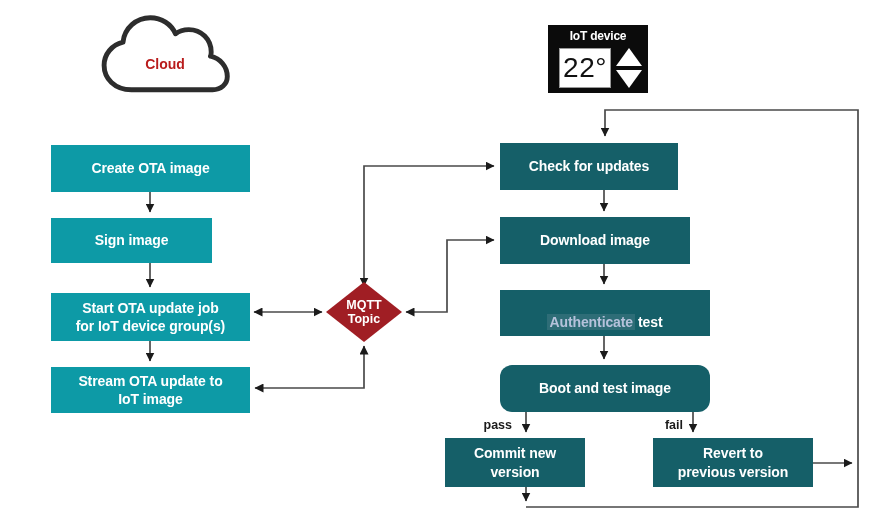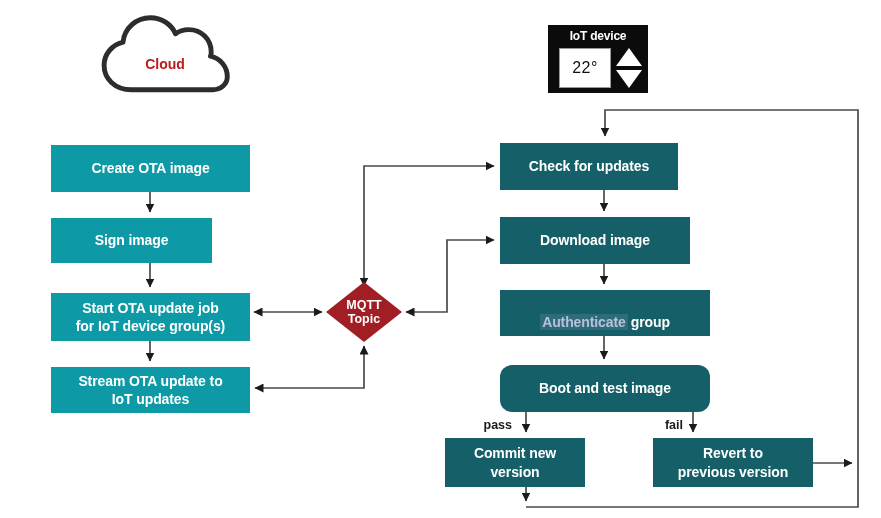--- a/index.html
+++ b/index.html
@@ -37,21 +37,21 @@
   .device{
     position:absolute;left:548px;top:25px;width:100px;height:68px;background:#0b0b0b;
     box-sizing:border-box;
   }
   .device-title{
     text-align:center;color:#fff;font-weight:bold;font-size:12px;margin-top:4px;letter-spacing:-0.2px;
   }
   .temp-box{
     position:absolute;left:11px;top:23px;width:50px;height:38px;background:#fff;
     border:1px solid #999;display:flex;align-items:center;justify-content:center;
-    color:#111;font-size:16px;letter-spacing:0.5px;
+    color:#111;font-size:28px;letter-spacing:0.5px;
   }
   .device-arrows{position:absolute;left:66px;top:22px;}
   
   .hl{
     color:#b6c2db;background:#2e6d77;padding:0 2px;margin-right:3px;
   }
 </style>
 </head>
 <body>
 
@@ -103,37 +103,37 @@
   </div>
   <div class="box light" style="left:51px;top:218px;width:161px;height:45px;">
     <span class="box-label">Sign image</span>
   </div>
   <div class="box light" style="left:51px;top:293px;width:199px;height:48px;">
     <span class="box-label">Start OTA update job
 for IoT device group(s)</span>
   </div>
   <div class="box light" style="left:51px;top:367px;width:199px;height:46px;">
     <span class="box-label">Stream OTA update to
-IoT updates</span>
+IoT image</span>
   </div>
 
   <div class="diamond">
     <span class="box-label">MQTT
 Topic</span>
   </div>
 
   <div class="box dark" style="left:500px;top:143px;width:178px;height:47px;">
     <span class="box-label">Check for updates</span>
   </div>
   <div class="box dark" style="left:500px;top:217px;width:190px;height:47px;">
     <span class="box-label">Download image</span>
   </div>
   <div class="box dark" style="left:500px;top:290px;width:210px;height:46px;">
     <span class="box-label">
-      <span class="hl">Authenticate</span><span>group</span>
+      <span class="hl">Authenticate</span><span>test</span>
     </span>
   </div>
   <div class="box dark" style="left:500px;top:365px;width:210px;height:47px;border-radius:12px;">
     <span class="box-label">Boot and test image</span>
   </div>
 
   <div class="branch-label" style="left:462px;top:418px;">pass</div>
   <div class="branch-label" style="left:633px;top:418px;">fail</div>
 
   <div class="box dark" style="left:445px;top:438px;width:140px;height:49px;">

